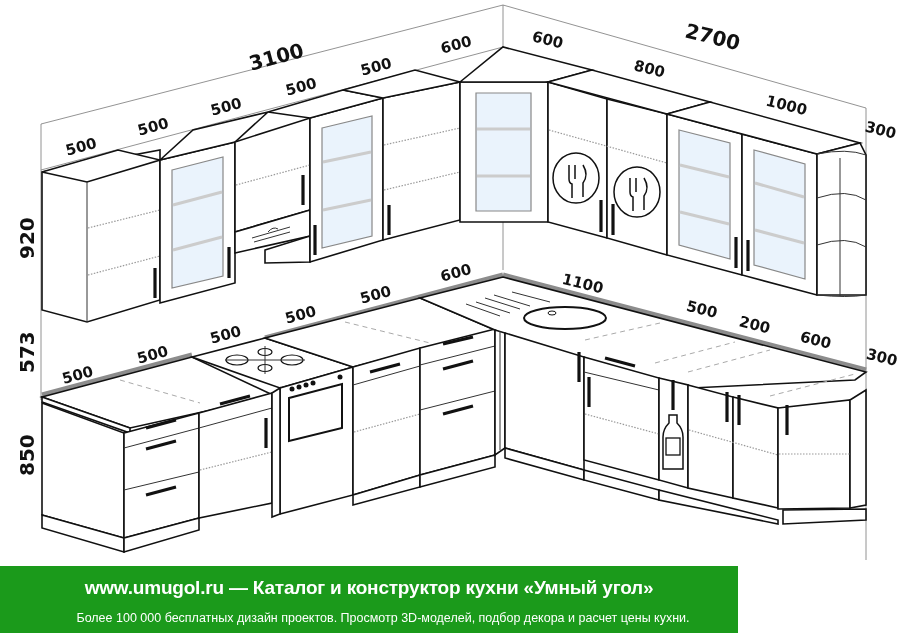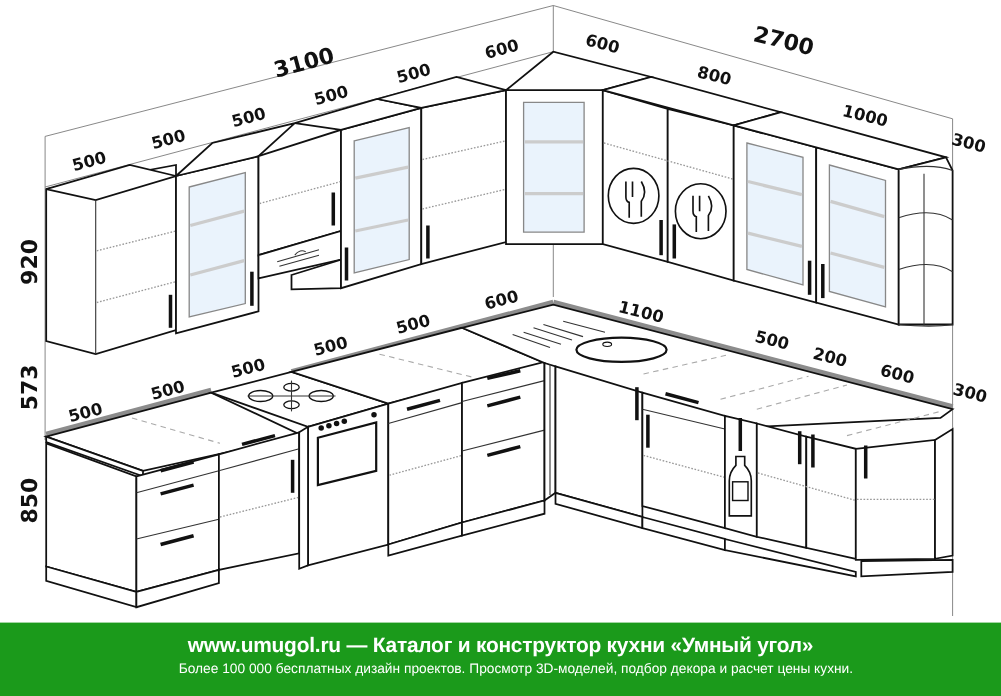--- a/index.html
+++ b/index.html
@@ -2,23 +2,23 @@
 <html><head>
 <meta charset="utf-8">
 <style>
   html, body { margin: 0; padding: 0; background: #ffffff; }
   body { width: 910px; height: 633px; position: relative; overflow: hidden; font-family: "Liberation Sans", sans-serif; }
   #drawing { position: absolute; left: 0; top: 0; width: 910px; height: 566px; }
   .dim { font-family: "DejaVu Sans", sans-serif; font-weight: bold; fill: #111; }
   .dim-lg { font-size: 20px; }
   .dim-sm { font-size: 15px; }
   .vdim { font-size: 20px; }
-  #footer { position: absolute; left: 0; top: 566px; width: 910px; height: 67px; background: #1b9a1b; color: #fff; text-align: center; }
+  #footer { position: absolute; left: 0; top: 566px; width: 738px; height: 67px; background: #1b9a1b; color: #fff; text-align: center; }
   #footer .l1 { font-family: "Liberation Sans", sans-serif; font-weight: bold; font-size: 19px; margin-top: 11px; letter-spacing: -0.2px; }
-  #footer .l2 { font-family: "Liberation Sans", sans-serif; font-size: 12.5px; margin-top: 2px; padding-left: 28px; }
+  #footer .l2 { font-family: "Liberation Sans", sans-serif; font-size: 12.5px; margin-top: 12px; padding-left: 28px; }
   .ln { stroke: #111; stroke-width: 1.6; fill: #fff; }
   .thin { stroke: #333; stroke-width: 1; fill: none; }
   .guide { stroke: #777; stroke-width: 0.8; fill: none; }
   .dash { stroke: #aaa; stroke-width: 1; stroke-dasharray: 5 4; fill: none; }
   .dot { stroke: #999; stroke-width: 1.2; stroke-dasharray: 1.5 1.5; fill: none; }
   .glass { fill: #eaf3fc; stroke: #888; stroke-width: 1.2; }
   .shelf { stroke: #ccc; stroke-width: 3; }
   .handle { stroke: #111; stroke-width: 3.2; stroke-linecap: butt; }
   .wall-top { stroke: #8c8c8c; stroke-width: 5; fill: none; }
 </style>

